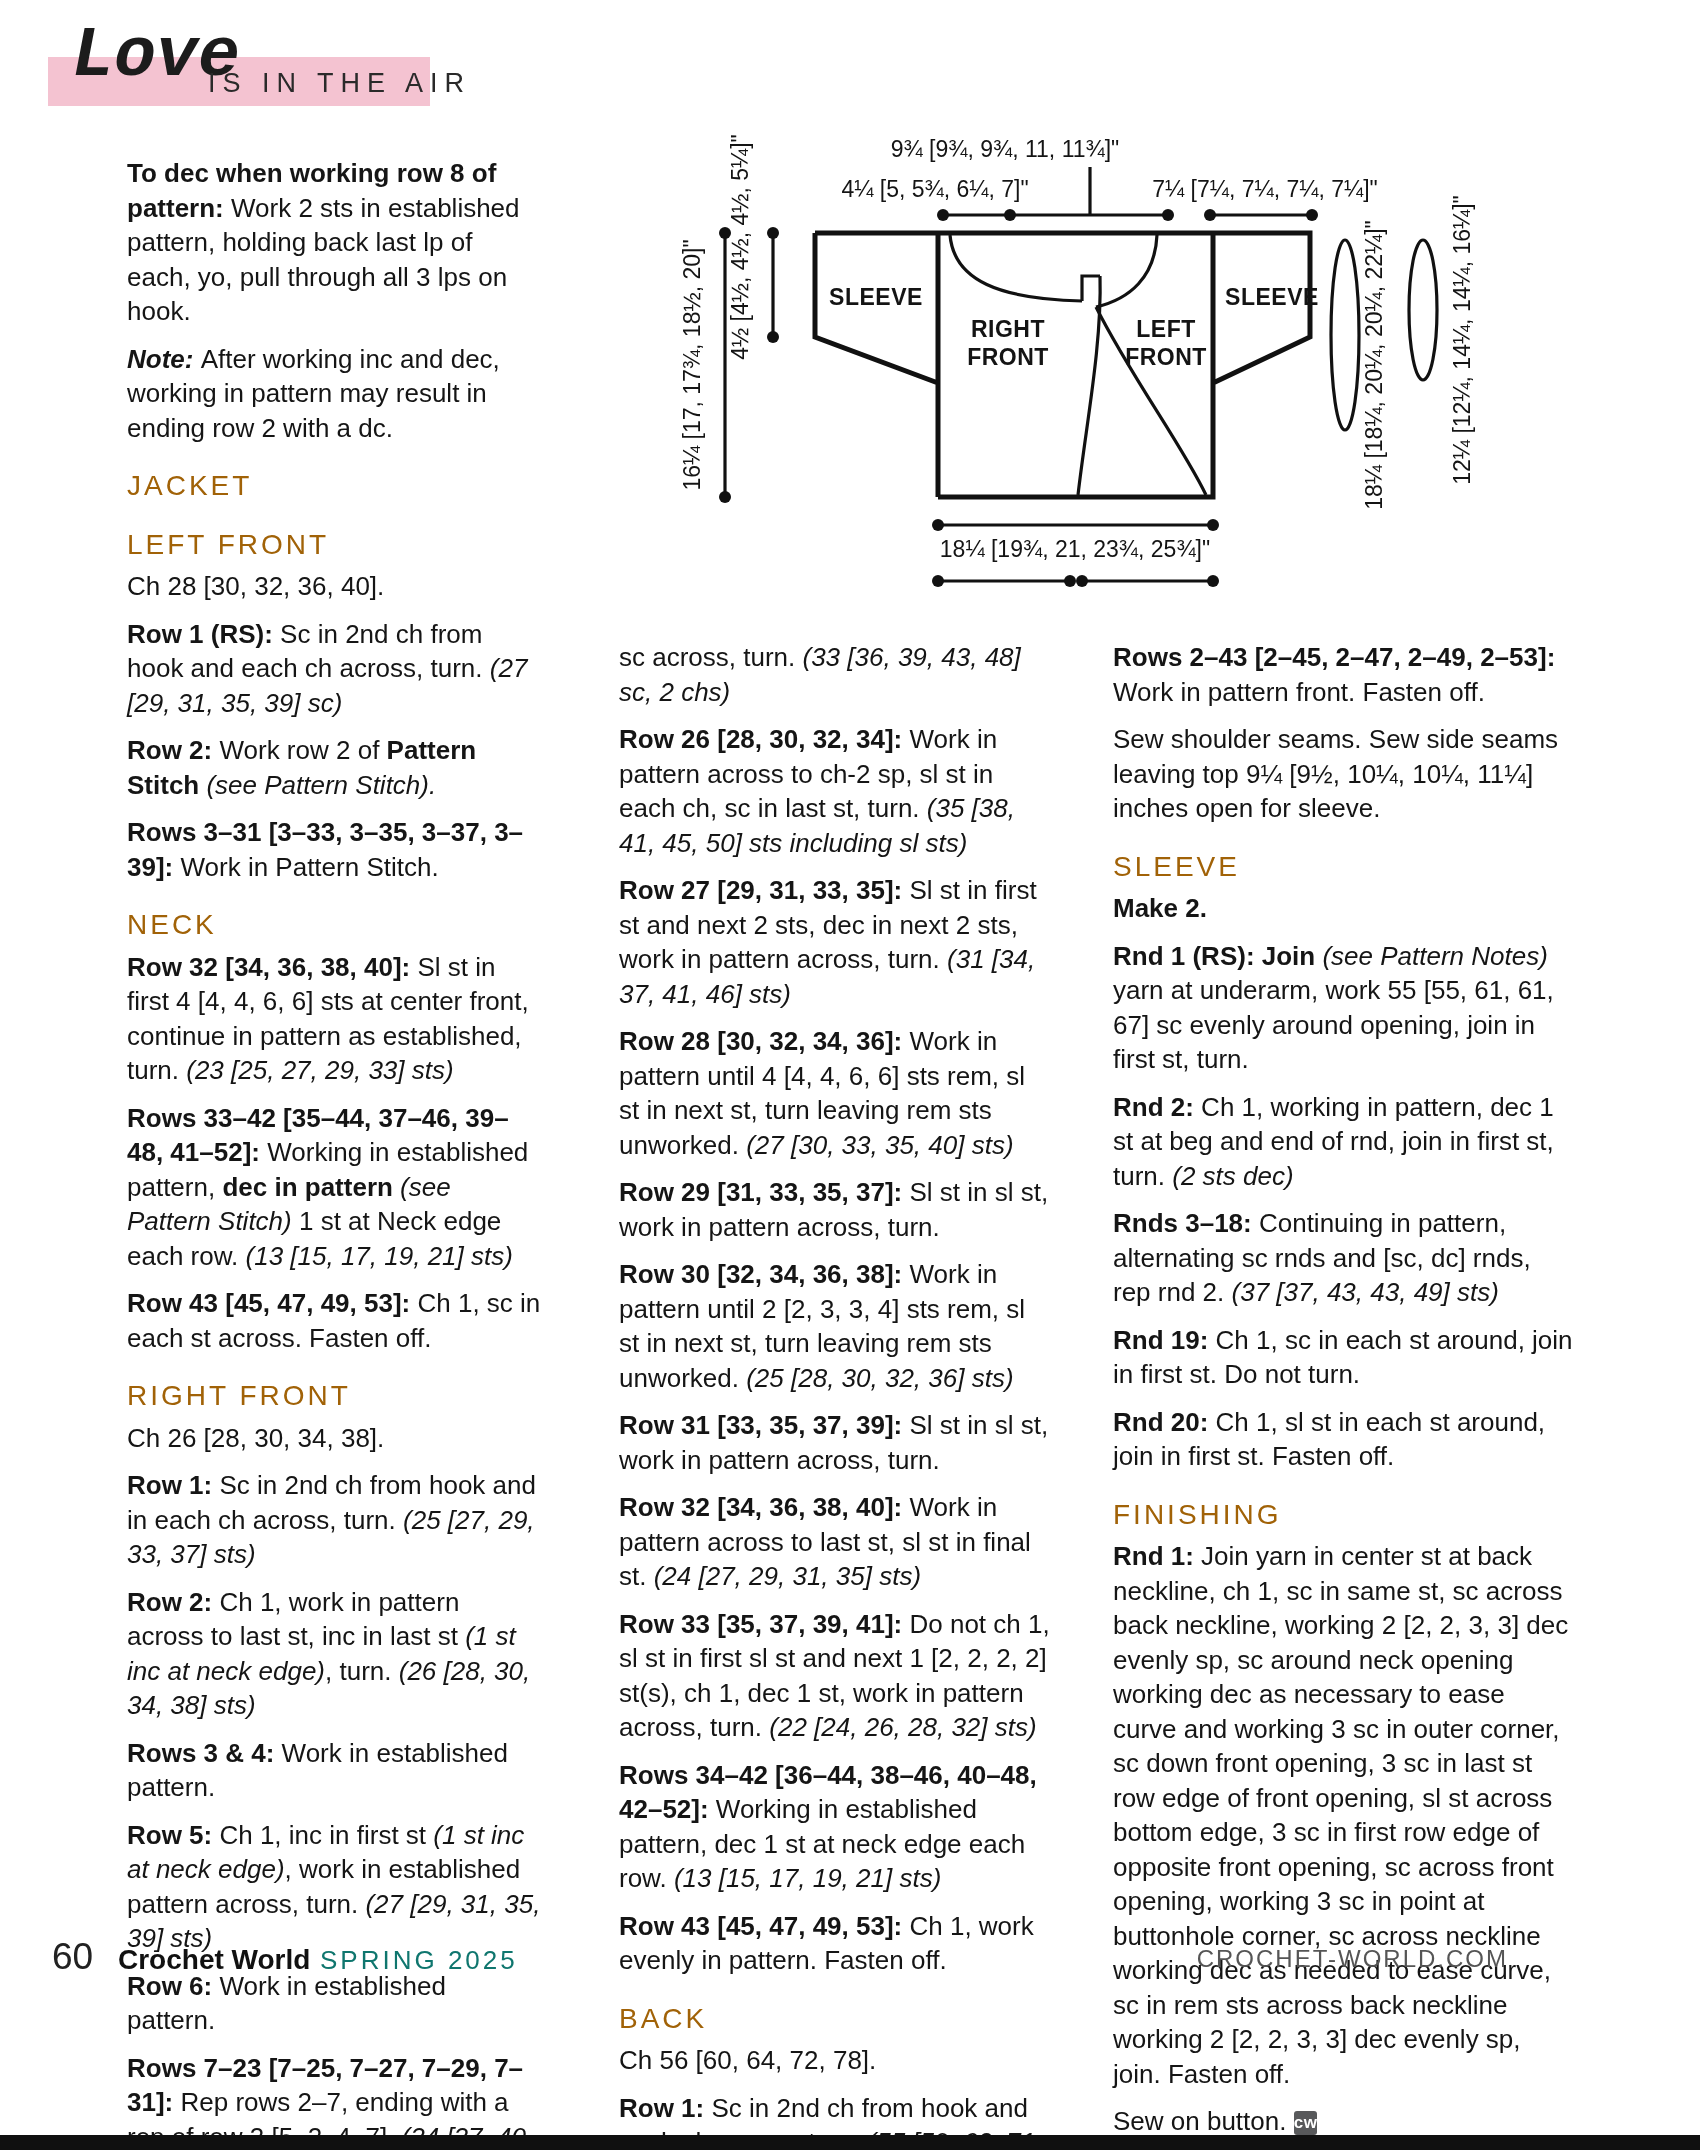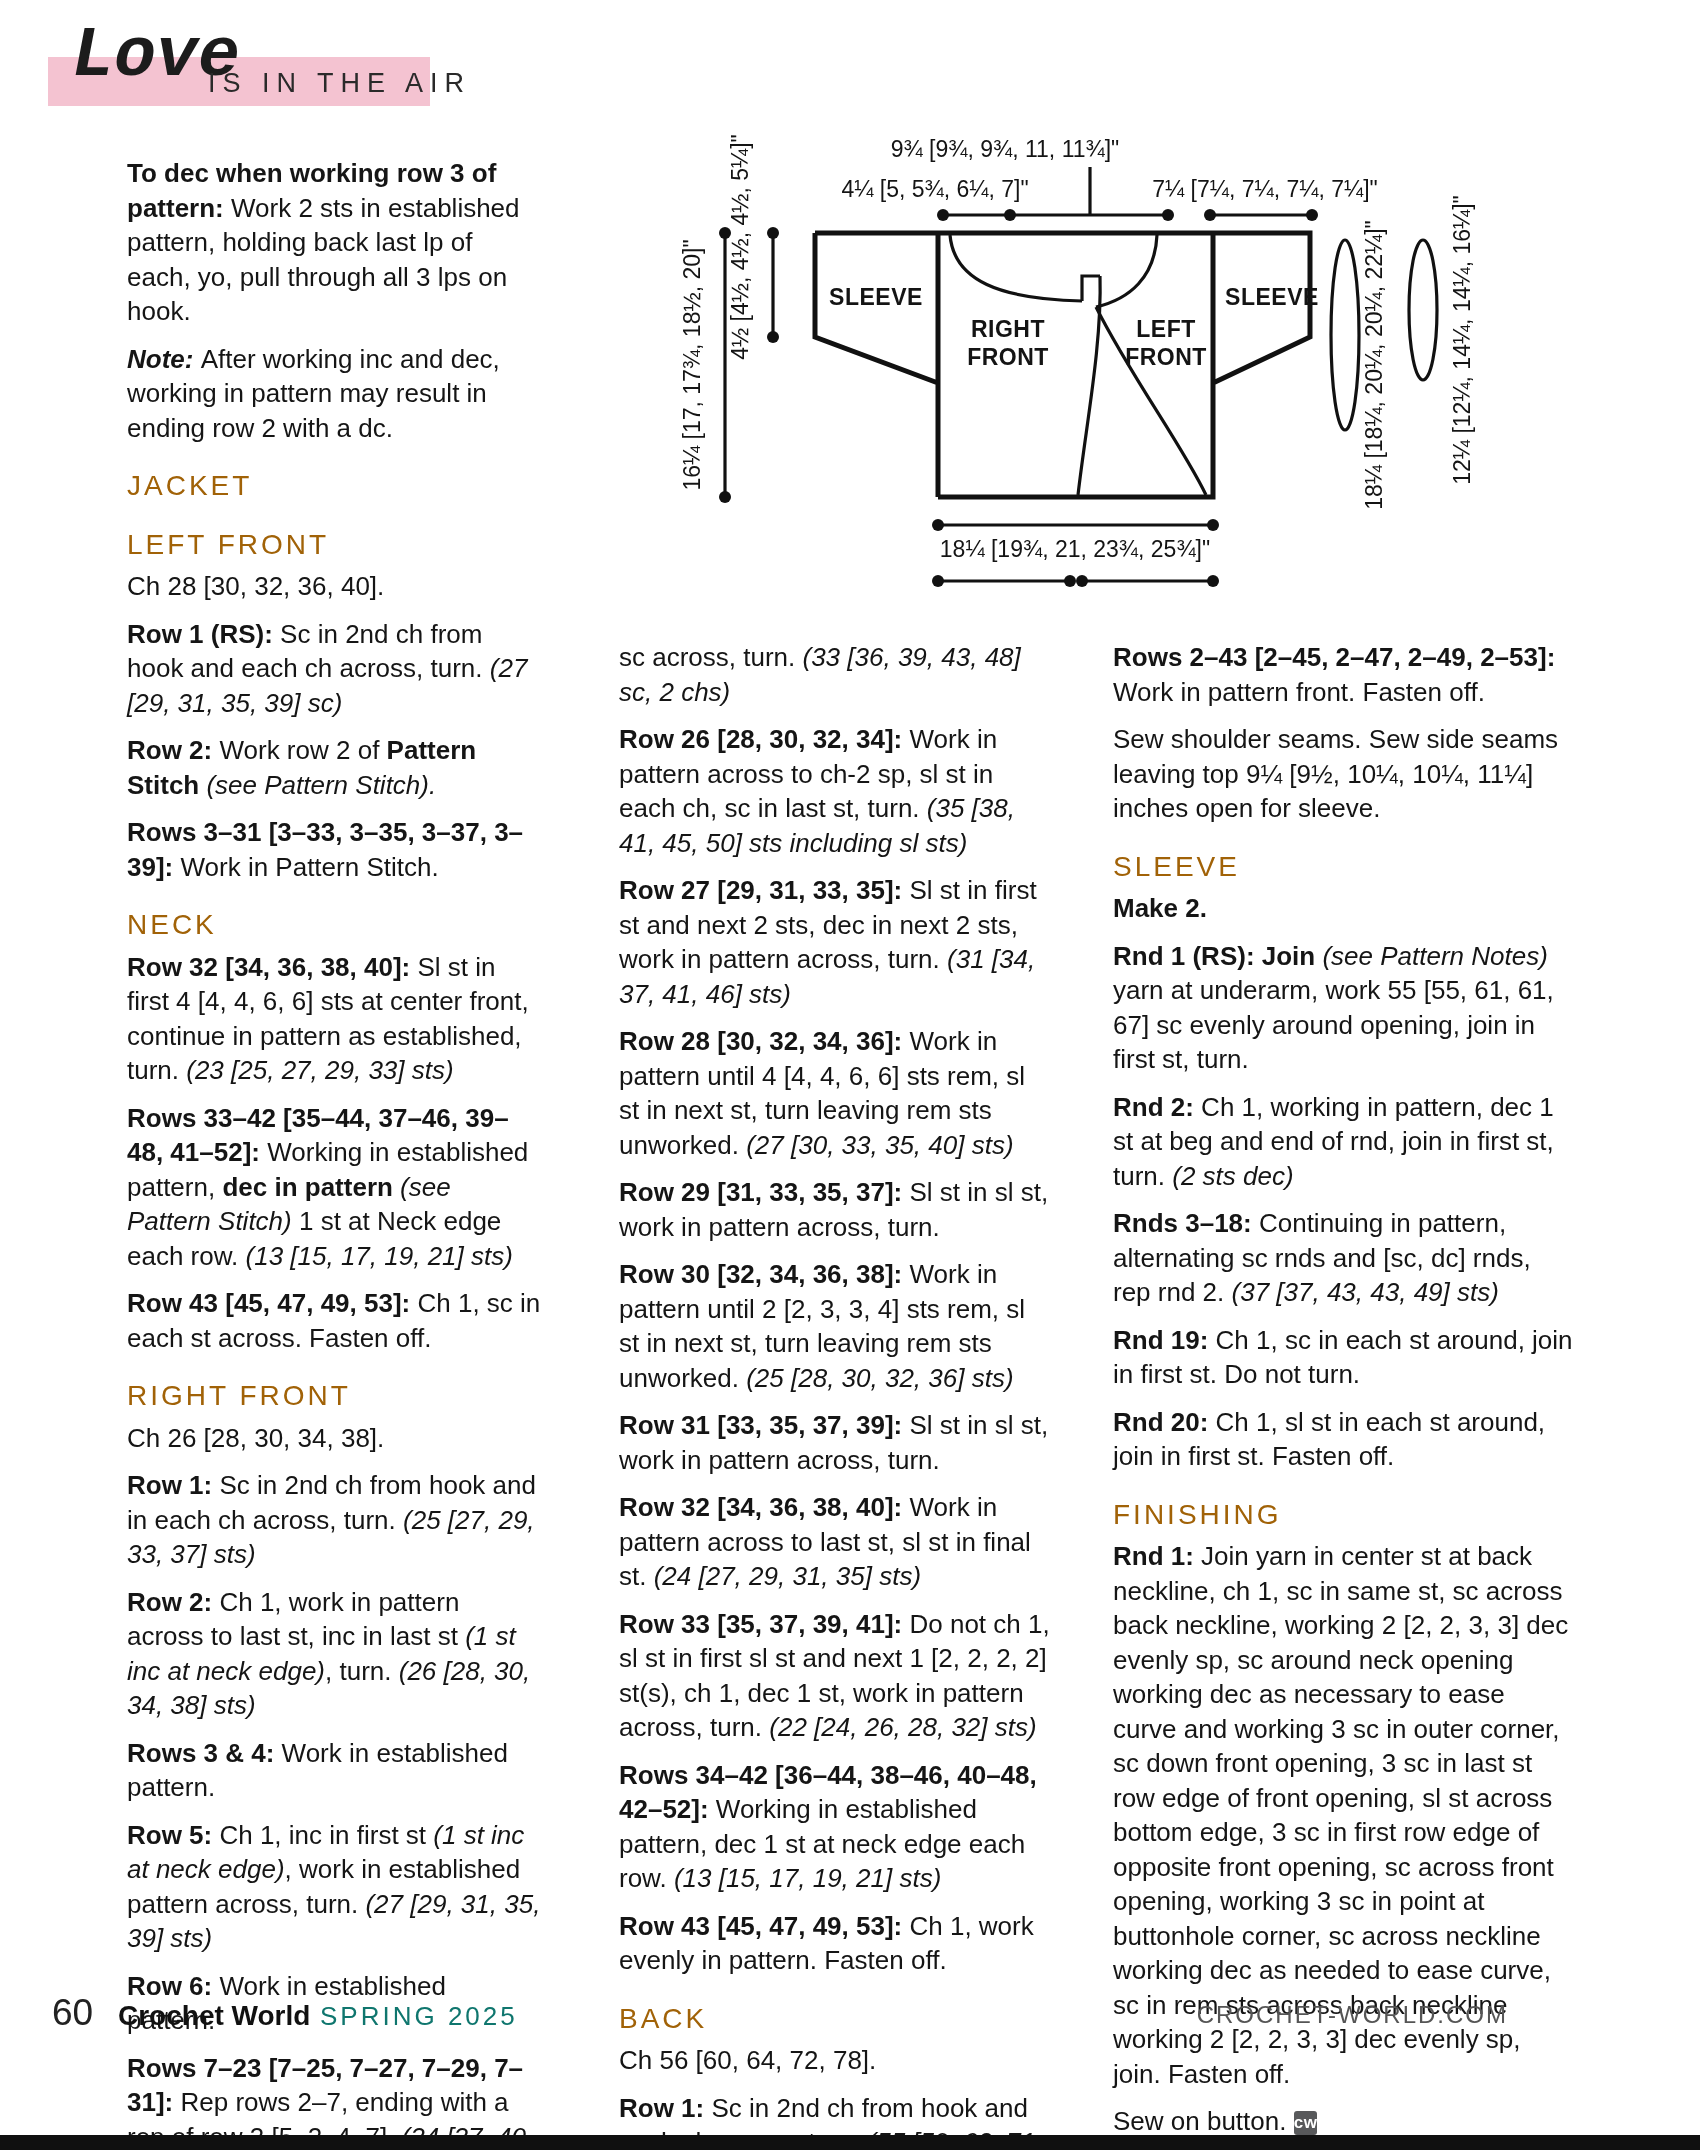--- a/index.html
+++ b/index.html
@@ -35,21 +35,21 @@
   .bi{font-weight:700;font-style:italic;text-align:center;}
   .cw-badge{
     display:inline-block;background:#58595b;color:#fff;font-weight:700;
     font-size:17px;line-height:1;padding:3px 0 4px;border-radius:3px;
     vertical-align:2px;letter-spacing:.5px;
   }
   #col-1{left:127px;top:156px;width:414px;}
   #col-2{left:619px;top:640px;width:432px;}
   #col-3{left:1113px;top:640px;width:460px;}
   
-  .footer{position:absolute;left:0;top:1992px;width:1568px;height:60px;}
+  .footer{position:absolute;left:0;top:1936px;width:1568px;height:60px;}
   .page-num{position:absolute;left:52px;top:0px;font-size:37px;font-weight:400;color:#222;}
   .mag-name{position:absolute;left:118px;top:8px;font-size:28px;font-weight:700;color:#111;}
   .mag-issue{position:absolute;left:320px;top:9px;font-size:26px;letter-spacing:3px;color:#0f766e;font-weight:400;}
   .site{position:absolute;right:60px;top:9px;font-size:24px;letter-spacing:2px;color:#555;}
   .bottom-bar{position:absolute;left:0;bottom:0;width:1700px;height:15px;background:#101010;}
 </style>
 </head>
 <body>
 
 <div>
@@ -109,21 +109,21 @@
   <circle class="dot" cx="408" cy="496" r="6"></circle>
   <circle class="dot" cx="540" cy="496" r="6"></circle>
   <line class="thin" x1="552" y1="496" x2="683" y2="496"></line>
   <circle class="dot" cx="552" cy="496" r="6"></circle>
   <circle class="dot" cx="683" cy="496" r="6"></circle>
   <text x="448" y="528" text-anchor="middle" font-size="21">8¼ [9, 9¾, 11, 12¼]"</text>
   <text x="660" y="528" text-anchor="middle" font-size="21">9 [9¾, 10¼, 11¾, 13]"</text>
 </svg>
 
 <div id="col-1" class="col">
-    <p><span class="b">To dec when working row 3 of pattern: </span><span class="r">Work 2 sts in established pattern, holding back last lp of each, yo, pull through all 3 lps on hook.</span></p>
+    <p><span class="b">To dec when working row 8 of pattern: </span><span class="r">Work 2 sts in established pattern, holding back last lp of each, yo, pull through all 3 lps on hook.</span></p>
     <p><span class="bi">Note: </span><span class="r">After working inc and dec, working in pattern may result in ending row 2 with a dc.</span></p>
     <div class="sec">JACKET</div>
     <div class="sec">LEFT FRONT</div>
     <p><span class="r">Ch 28 [30, 32, 36, 40].</span></p>
     <p><span class="b">Row 1 (RS): </span><span class="r">Sc in 2nd ch from hook and each ch across, turn. </span><span class="i">(27 [29, 31, 35, 39] sc)</span></p>
     <p><span class="b">Row 2: </span><span class="r">Work row 2 of </span><span class="b">Pattern Stitch </span><span class="i">(see Pattern Stitch).</span></p>
     <p><span class="b">Rows 3–31 [3–33, 3–35, 3–37, 3–39]: </span><span class="r">Work in Pattern Stitch.</span></p>
     <div class="sec">NECK</div>
     <p><span class="b">Row 32 [34, 36, 38, 40]: </span><span class="r">Sl st in first 4 [4, 4, 6, 6] sts at center front, continue in pattern as established, turn. </span><span class="i">(23 [25, 27, 29, 33] sts)</span></p>
     <p><span class="b">Rows 33–42 [35–44, 37–46, 39–48, 41–52]: </span><span class="r">Working in established pattern, </span><span class="b">dec in pattern </span><span class="i">(see Pattern Stitch) </span><span class="r">1 st at Neck edge each row. </span><span class="i">(13 [15, 17, 19, 21] sts)</span></p>

